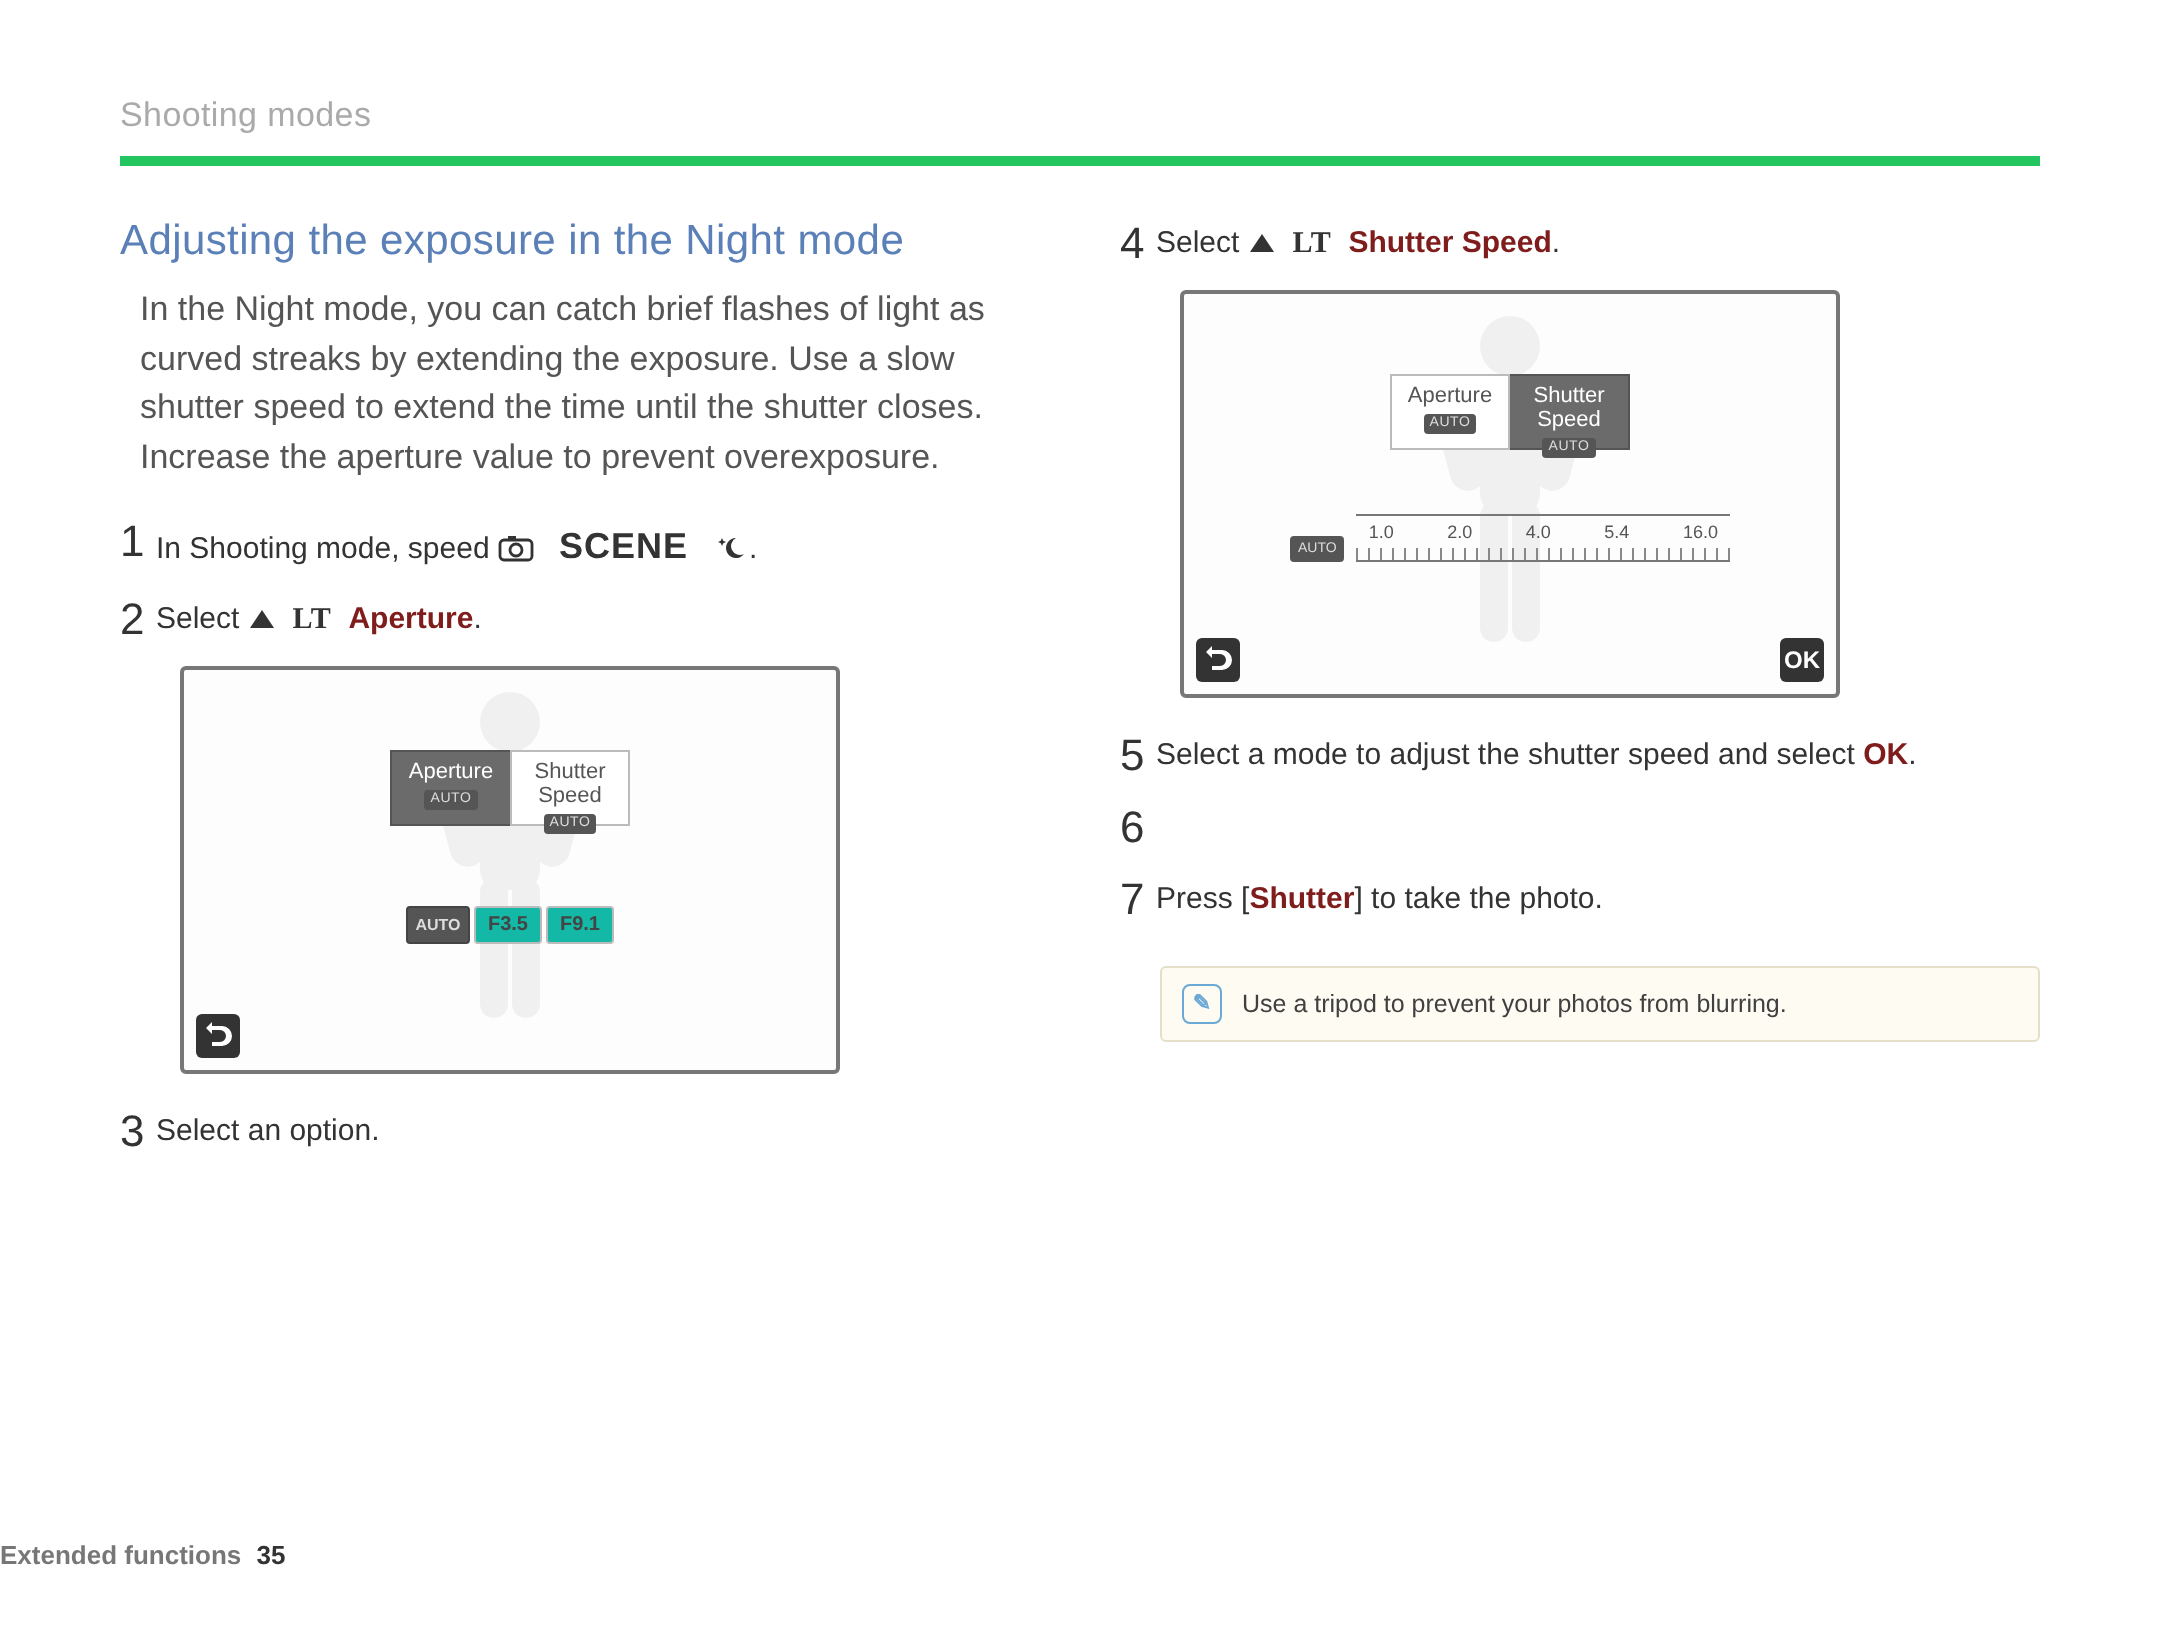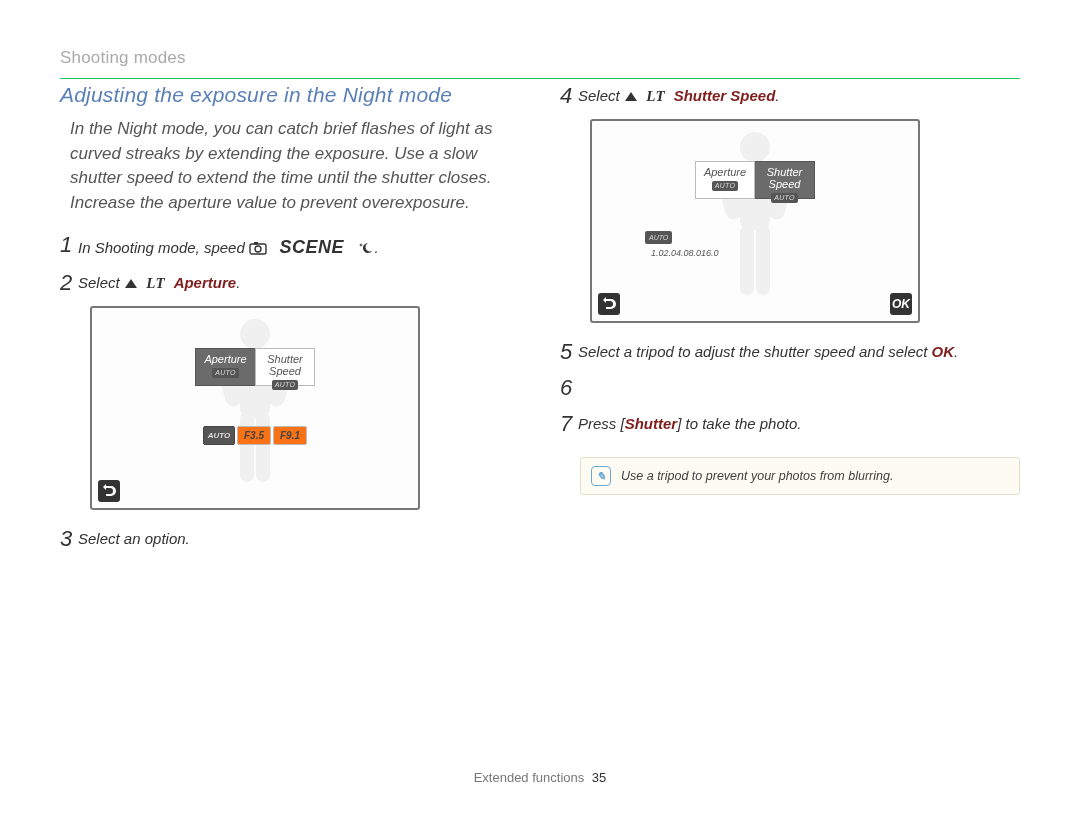--- a/index.html
+++ b/index.html
@@ -16,31 +16,30 @@
     box-sizing: border-box;
     padding: 48px 60px 30px 60px;
     width: 100%;
     height: 100%;
     position: relative;
   }
   .section-bar {
     font-size: 17px;
     color: #aaa;
     letter-spacing: 0.2px;
-    border-bottom: 1px solid #22c55e;
+    border-bottom: 5px solid #22c55e;
     padding-bottom: 10px;
-    margin-bottom: 4px;
+    margin-bottom: 26px;
   }
   .columns {
     display: flex;
     gap: 40px;
   }
   .col {
     width: 460px;
-    font-style: italic;
   }
   .heading-blue {
     color: #5b80b7;
     font-size: 21px;
     font-weight: 400;
     margin: 0 0 10px 0;
     letter-spacing: 0.2px;
   }
   .intro {
     font-size: 17px;
@@ -135,21 +134,21 @@
   }
   .value-row {
     position: absolute;
     left: 50%;
     transform: translateX(-50%);
     display: flex;
     align-items: center;
     gap: 2px;
   }
   .vchip {
-    background: #f97316;
+    background: #14b8a6;
     border: 1px solid #bbb;
     font-size: 10px;
     color: #444;
     padding: 3px 4px;
     min-width: 24px;
     text-align: center;
     border-radius: 2px;
     font-weight: 600;
   }
   .vchip.autochip {
@@ -174,22 +173,21 @@
   }
   .corner.left { left: 6px; }
   .corner.right { right: 6px; font-size: 12px; }
   
   .scale {
     position: absolute;
     left: 50%;
     transform: translateX(-50%);
     width: 220px;
     display: flex;
-    align-items: flex-start;
-    flex-direction: column;
+    align-items: flex-end;
   }
   .scale-auto {
     background: #555;
     color: #ddd;
     font-size: 7px;
     padding: 3px 4px;
     border-radius: 2px;
     margin-right: 6px;
   }
   .ticks {
@@ -240,23 +238,23 @@
   }
   .note-text {
     font-size: 12.5px;
     color: #404040;
   }
   .footer {
     position: absolute;
     bottom: 30px;
     left: 0;
     width: 100%;
-    text-align: center;
     font-size: 13px;
     color: #777;
+    font-weight: bold;
   }
   .footer .pg {
     color: #333;
     margin-left: 4px;
   }
 </style>
 </head>
 <body>
 
 <div class="page">
@@ -383,38 +381,38 @@
             <span class="auto-chip" style="margin-top:0;">AUTO</span>
           </div>
         </div>
         <div class="scale" style="top:110px;">
           <div class="scale-auto">AUTO</div>
           <div class="ticks">
             <div class="ticklabels">
               <span>1.0</span>
               <span>2.0</span>
               <span>4.0</span>
-              <span>8.0</span>
+              <span>5.4</span>
               <span>16.0</span>
             </div>
             <div class="smallticks"></div>
           </div>
         </div>
         <div class="corner left">
           <svg width="14" height="14" viewBox="0 0 14 14" style="vertical-align:-1px">
               <path d="M9 3H4v-2L1 4l3 3V5h4a3 3 0 1 1 0 6H4v2h5a5 5 0 0 0 0-10z" fill="#fff"></path>
             </svg>
         </div>
         <div class="corner right">OK</div>
       </div>
 
       <div class="step">
         <div class="step-num">5</div>
         <div class="step-body">
-          <span>Select a tripod to adjust the shutter speed and select</span>
+          <span>Select a mode to adjust the shutter speed and select</span>
           <strong>OK</strong>.
         </div>
       </div>
 
       <div class="step">
         <div class="step-num">6</div>
       </div>
 
       <div class="step">
         <div class="step-num">7</div>

